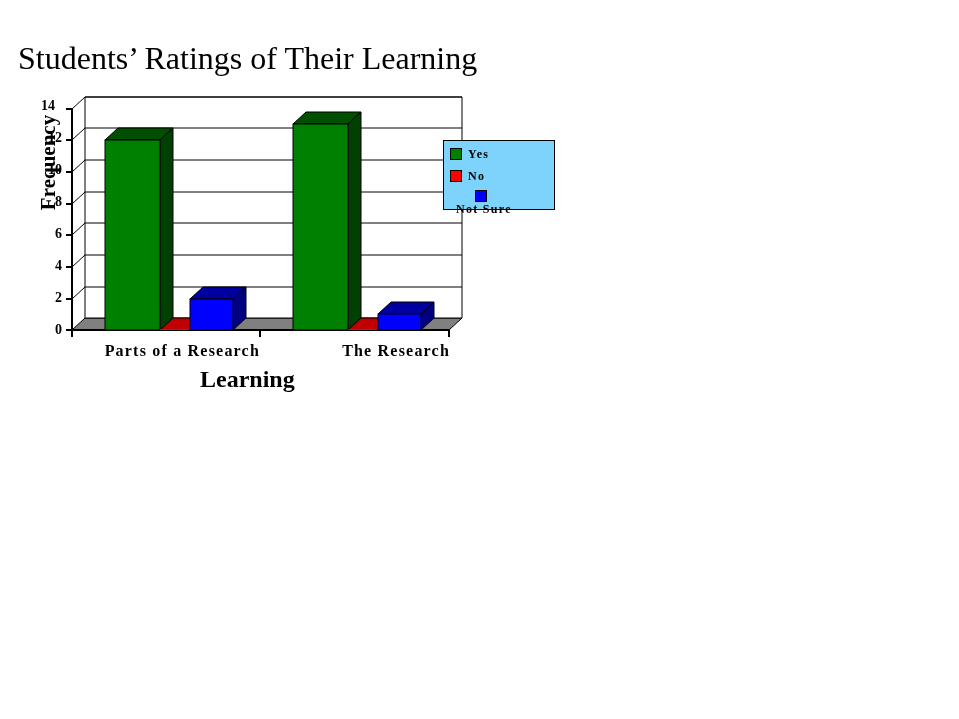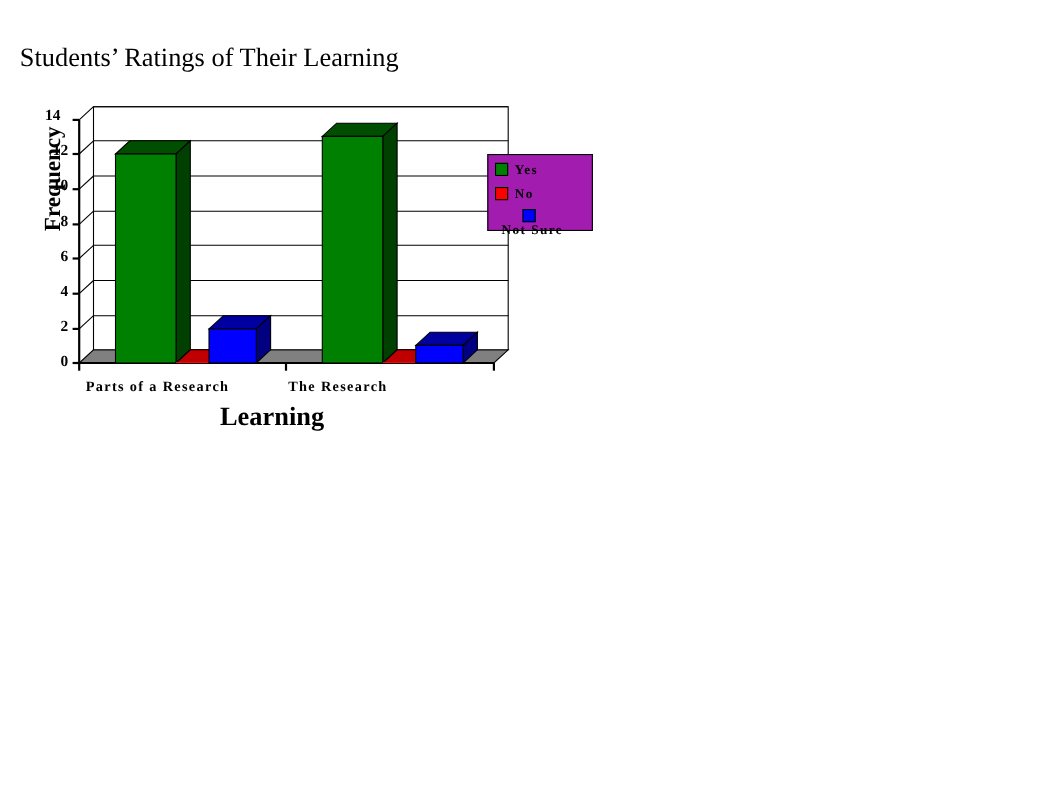--- a/index.html
+++ b/index.html
@@ -21,21 +21,21 @@
     top: 0;
     width: 959px;
     height: 719px;
   }
 
   .chart-title {
     position: absolute;
     left: 18px;
     top: 40px;
     font-family: "Liberation Serif", "DejaVu Serif", serif;
-    font-size: 24px;
+    font-size: 32px;
     font-weight: normal;
     color: #000000;
     white-space: nowrap;
     letter-spacing: 0px;
   }
 
   .y-axis-title {
     position: absolute;
     left: -22px;
     top: 150px;
@@ -67,36 +67,36 @@
     text-align: right;
     font-family: "Liberation Serif", "DejaVu Serif", serif;
     font-size: 14px;
     font-weight: bold;
     color: #000000;
     line-height: 14px;
   }
 
   .cat-label {
     position: absolute;
-    text-align: left;
-    font-family: "Liberation Serif", "DejaVu Serif", serif;
-    font-size: 13px;
+    text-align: right;
+    font-family: "Liberation Serif", "DejaVu Serif", serif;
+    font-size: 16px;
     font-weight: bold;
     letter-spacing: 1.2px;
     color: #000000;
     line-height: 19px;
   }
 
   .legend-box {
     position: absolute;
     left: 443px;
     top: 140px;
-    width: 96px;
+    width: 112px;
     height: 70px;
-    background: #a21caf;
+    background: #7dd3fc;
     border: 1px solid #000000;
     box-sizing: border-box;
   }
   .legend-row {
     position: absolute;
     left: 6px;
     height: 16px;
     display: flex;
     align-items: center;
   }

